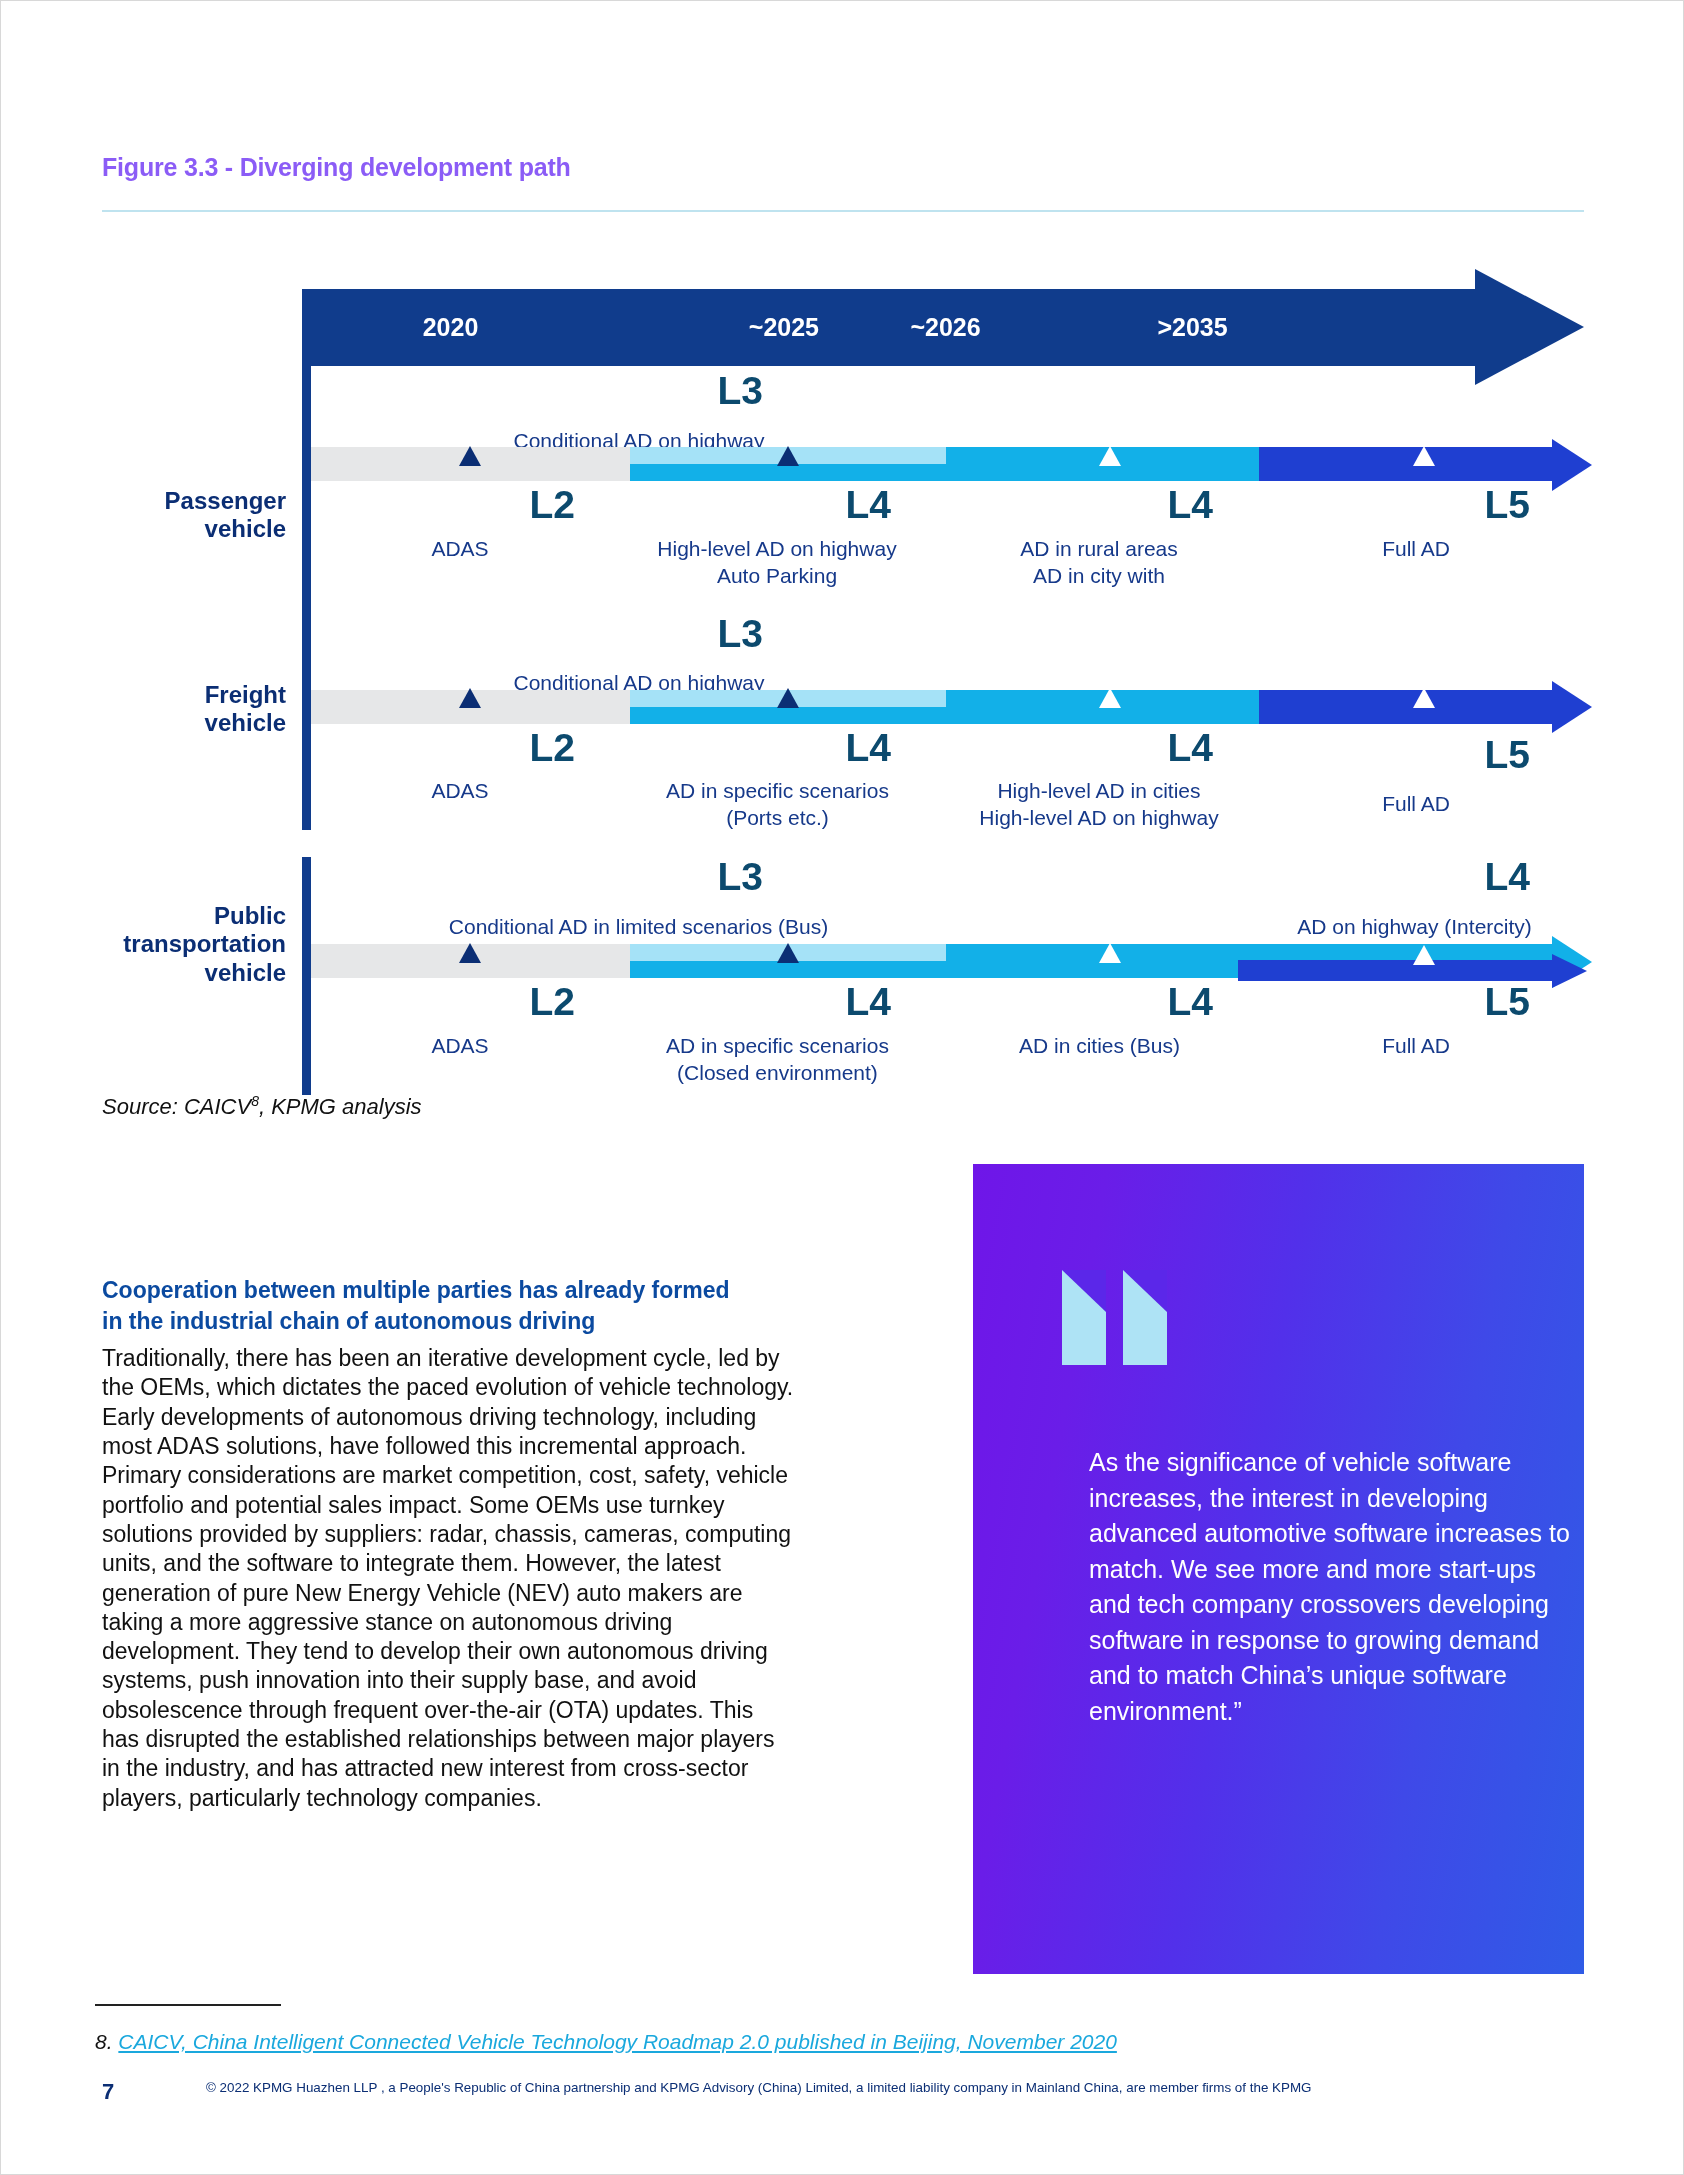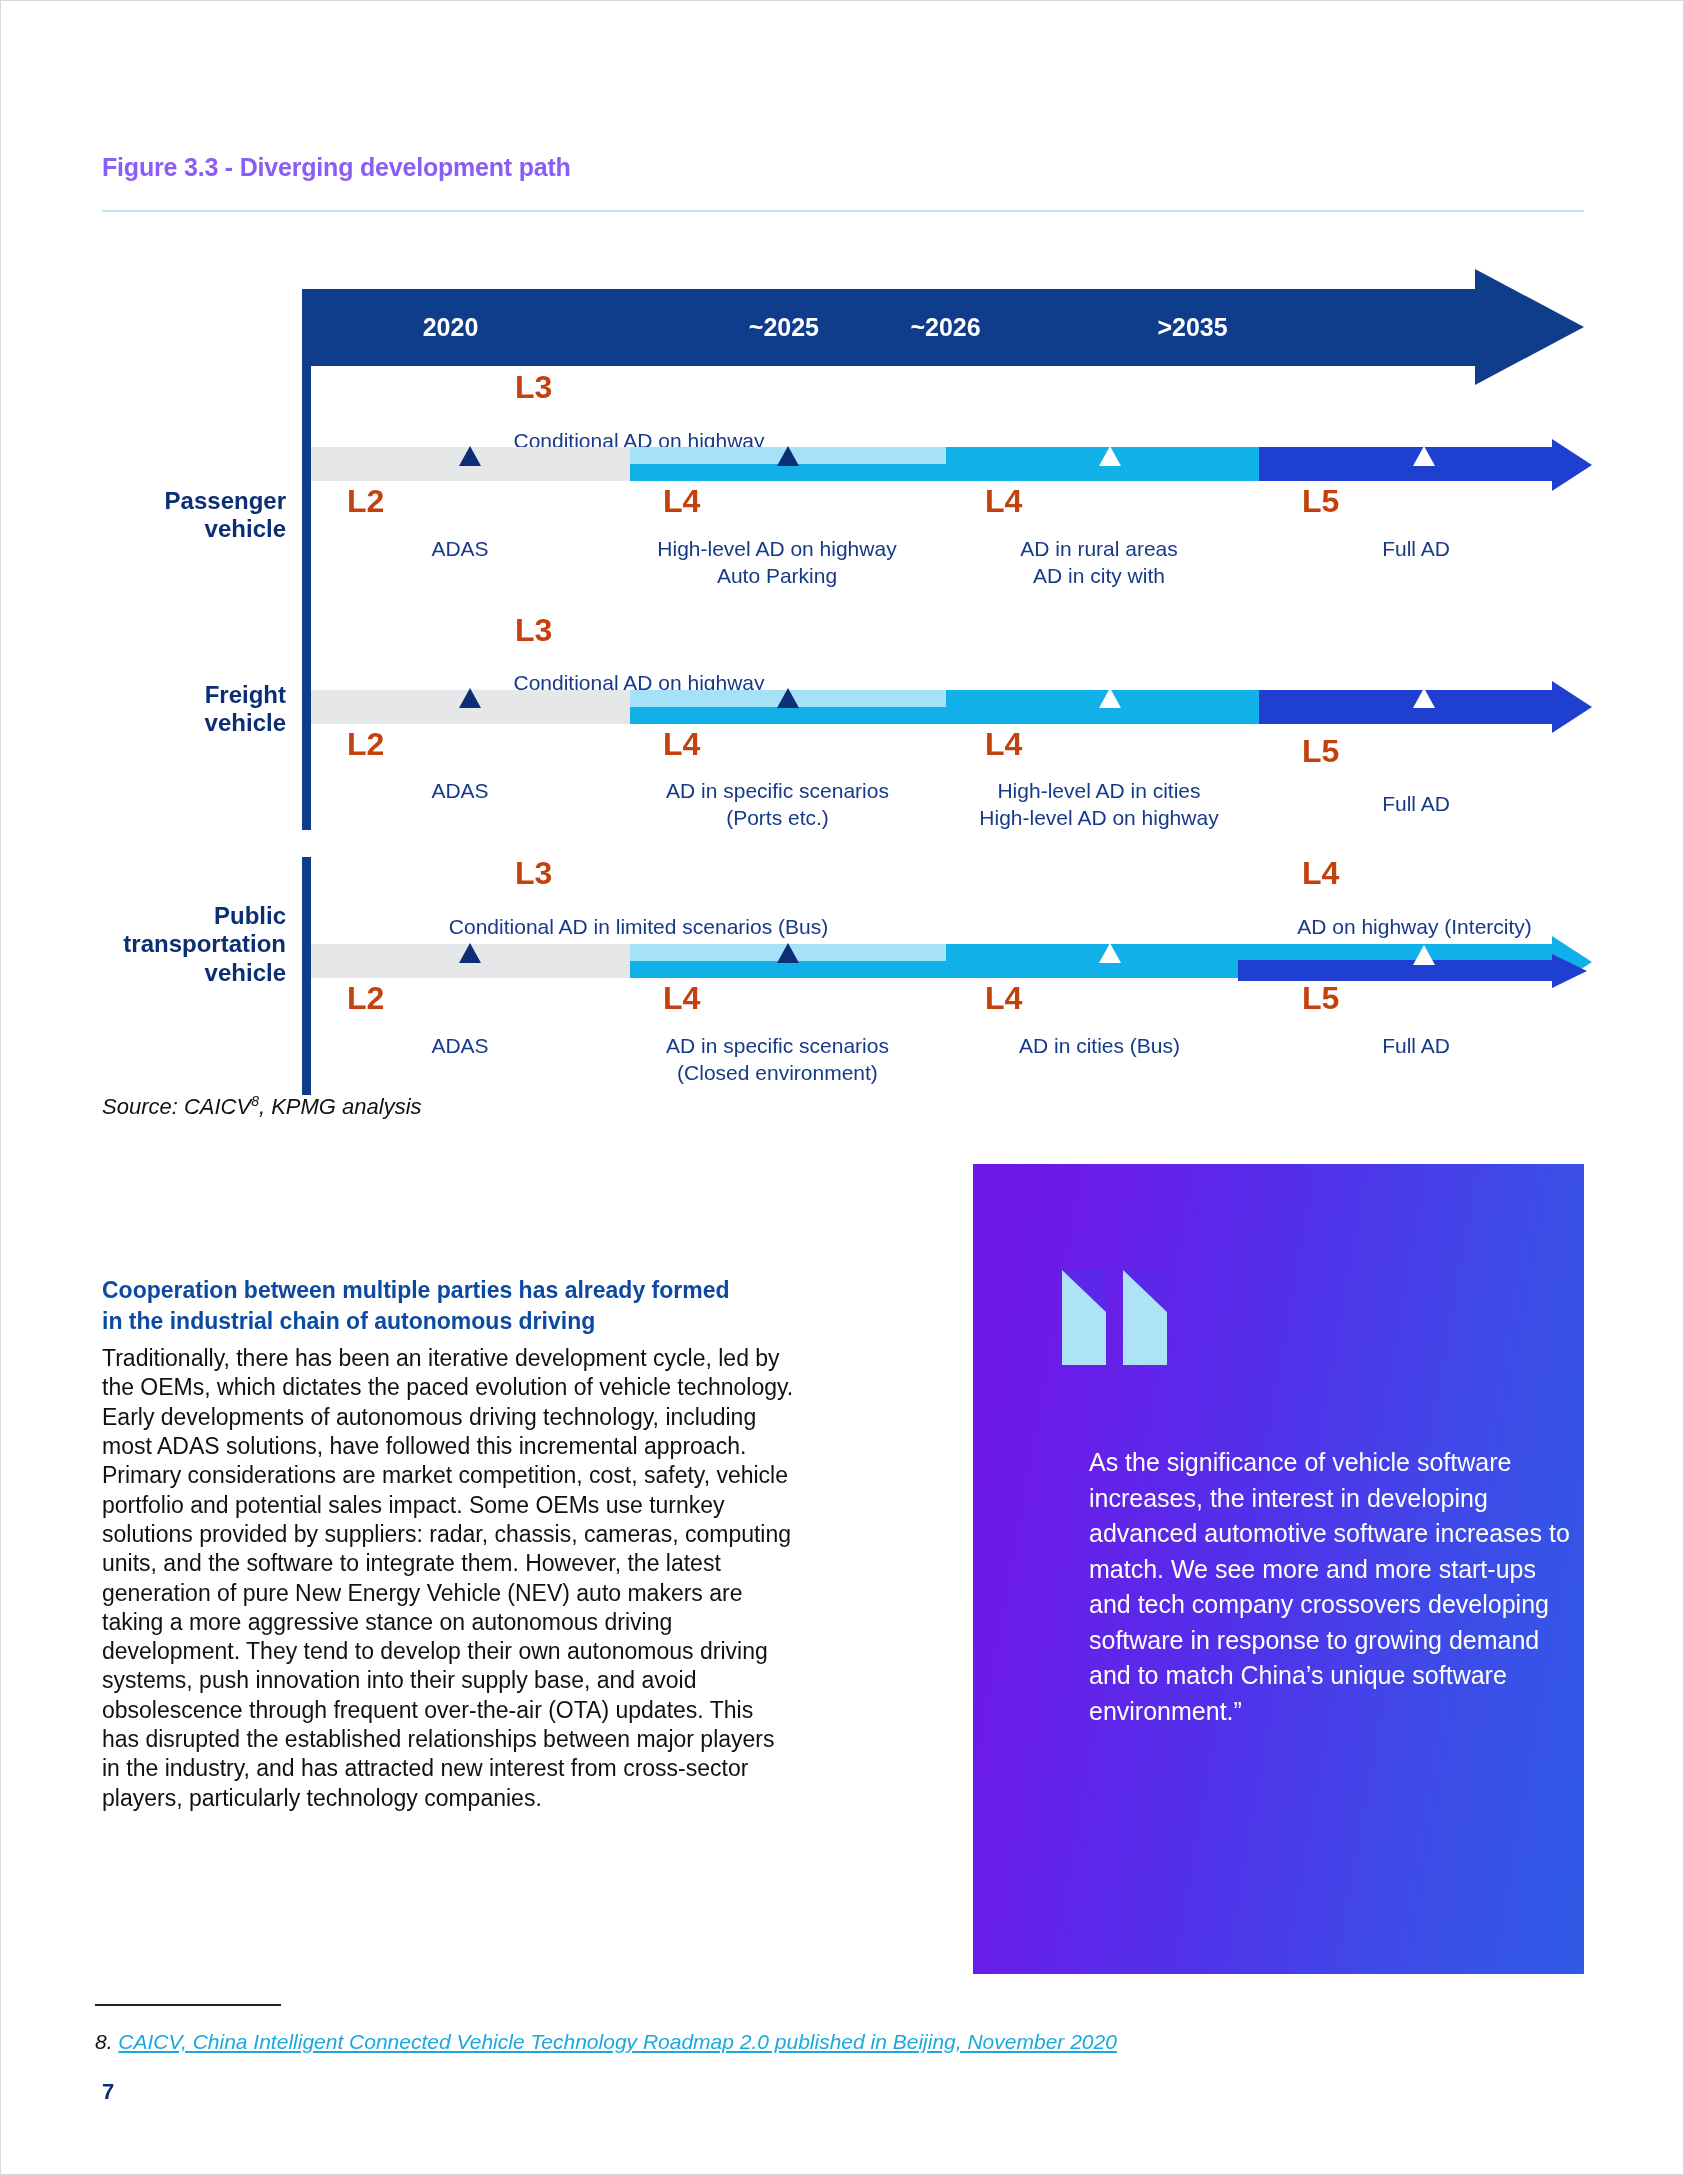--- a/index.html
+++ b/index.html
@@ -70,22 +70,22 @@
   .tri{
     position:absolute; width:0; height:0;
     border-left:11px solid transparent;
     border-right:11px solid transparent;
     border-bottom:20px solid #0b2e74;
   }
   .tri.white{ border-bottom-color:#ffffff; }
 
   
   .lvl{
-    position:absolute; text-align:left; white-space:nowrap;
-    font-size:32px; font-weight:bold; color:#c2410c; line-height:1;
+    position:absolute; text-align:right; white-space:nowrap;
+    font-size:39px; font-weight:bold; color:#0c4a6e; line-height:1;
   }
   .cap{
     position:absolute; text-align:center; white-space:nowrap;
     font-size:21px; color:#16398a; line-height:1.28;
   }
   .cap.above{ color:#16398a; }
 
   
   .src{
     position:absolute; left:102px; top:1093px;
@@ -314,14 +314,15 @@
   </div>
   <div class="quote-text">As the significance of vehicle software increases, the interest in developing advanced automotive software increases to match. We see more and more start-ups and tech company crossovers developing software in response to growing demand and to match China’s unique software environment.”</div>
 
 </div>
 
 <div class="fn-rule"></div>
 <div class="fn"><span>8.</span> <a href="#">CAICV, China Intelligent Connected Vehicle Technology Roadmap 2.0 published in Beijing, November 2020</a></div>
 
 <div class="pg-num">7</div>
 <div class="copy">
+  <div>© 2022 KPMG Huazhen LLP , a People's Republic of China partnership and KPMG Advisory (China) Limited, a limited liability company in Mainland China, are member firms of the KPMG</div>
 </div>
 
 
 </body></html>

